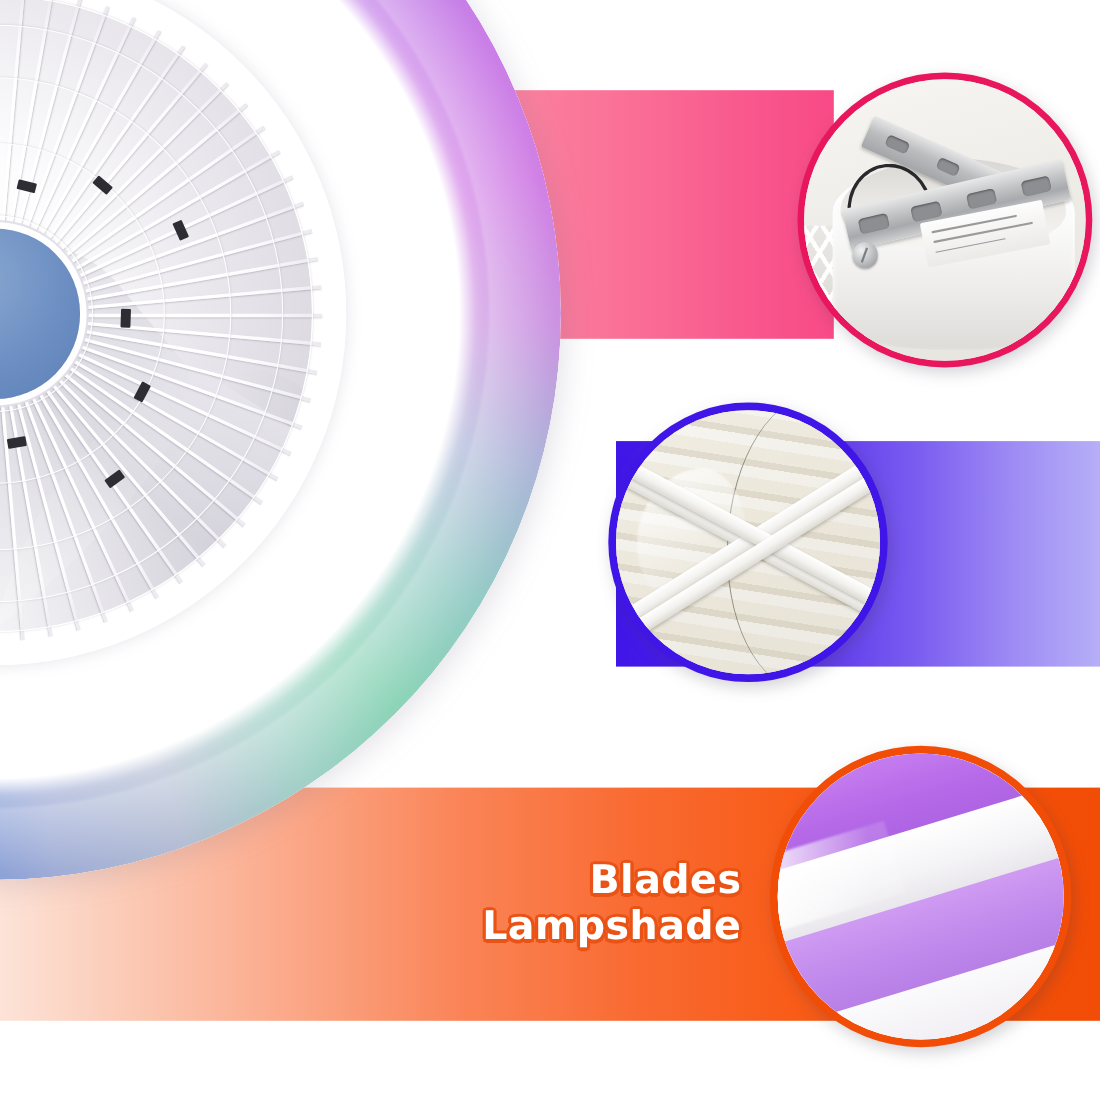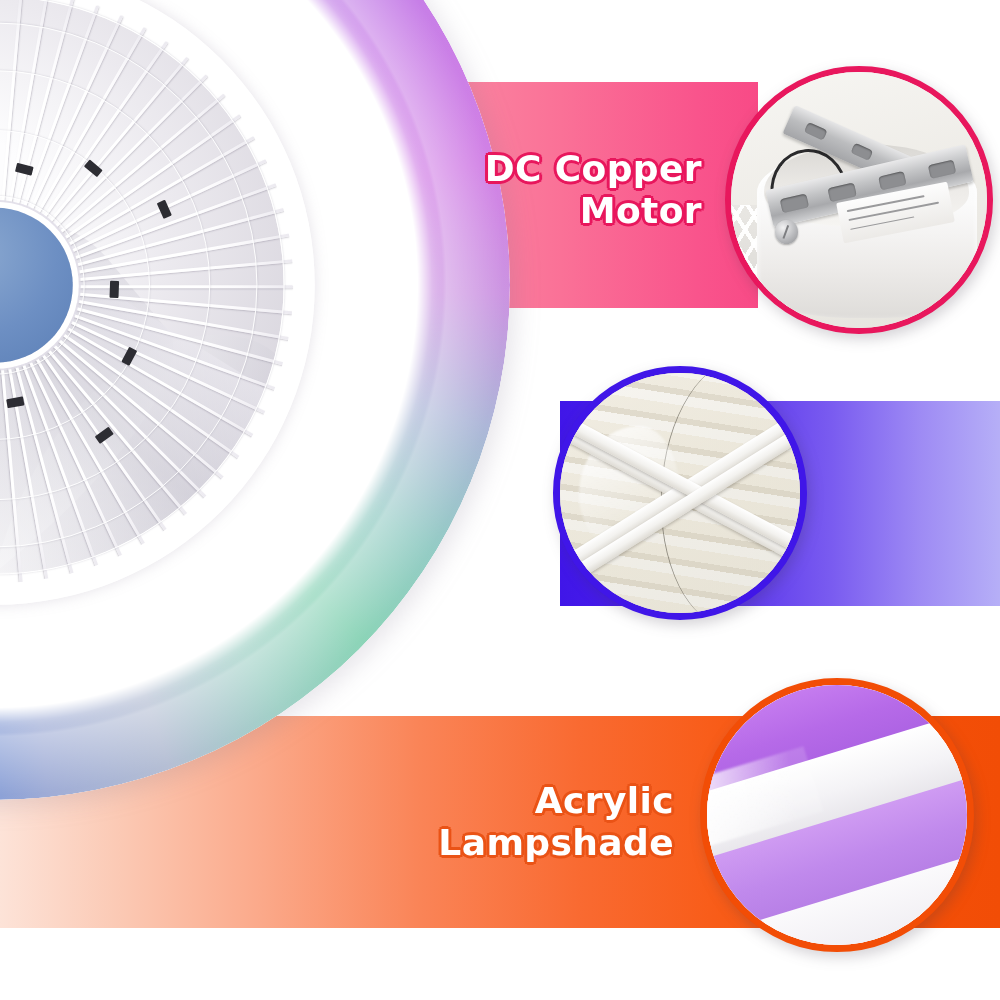--- a/index.html
+++ b/index.html
@@ -459,20 +459,18 @@
     <div class="callout-inner">
       <div class="shade-bg"></div>
       <div class="shade-band band-purple-1"></div>
       <div class="shade-band band-white-1"></div>
       <div class="shade-band band-purple-2"></div>
       <div class="shade-band band-white-2"></div>
       <div class="shade-gloss"></div>
     </div>
   </div>
 
-  <div class="banner-label label-pink">DC Copper
-Motor</div>
-
-
-  <div class="banner-label label-orange">Acrylic
+
+
+  <div class="banner-label label-orange">Blades
 Lampshade</div>
 
 </div>
 
 </body></html>

